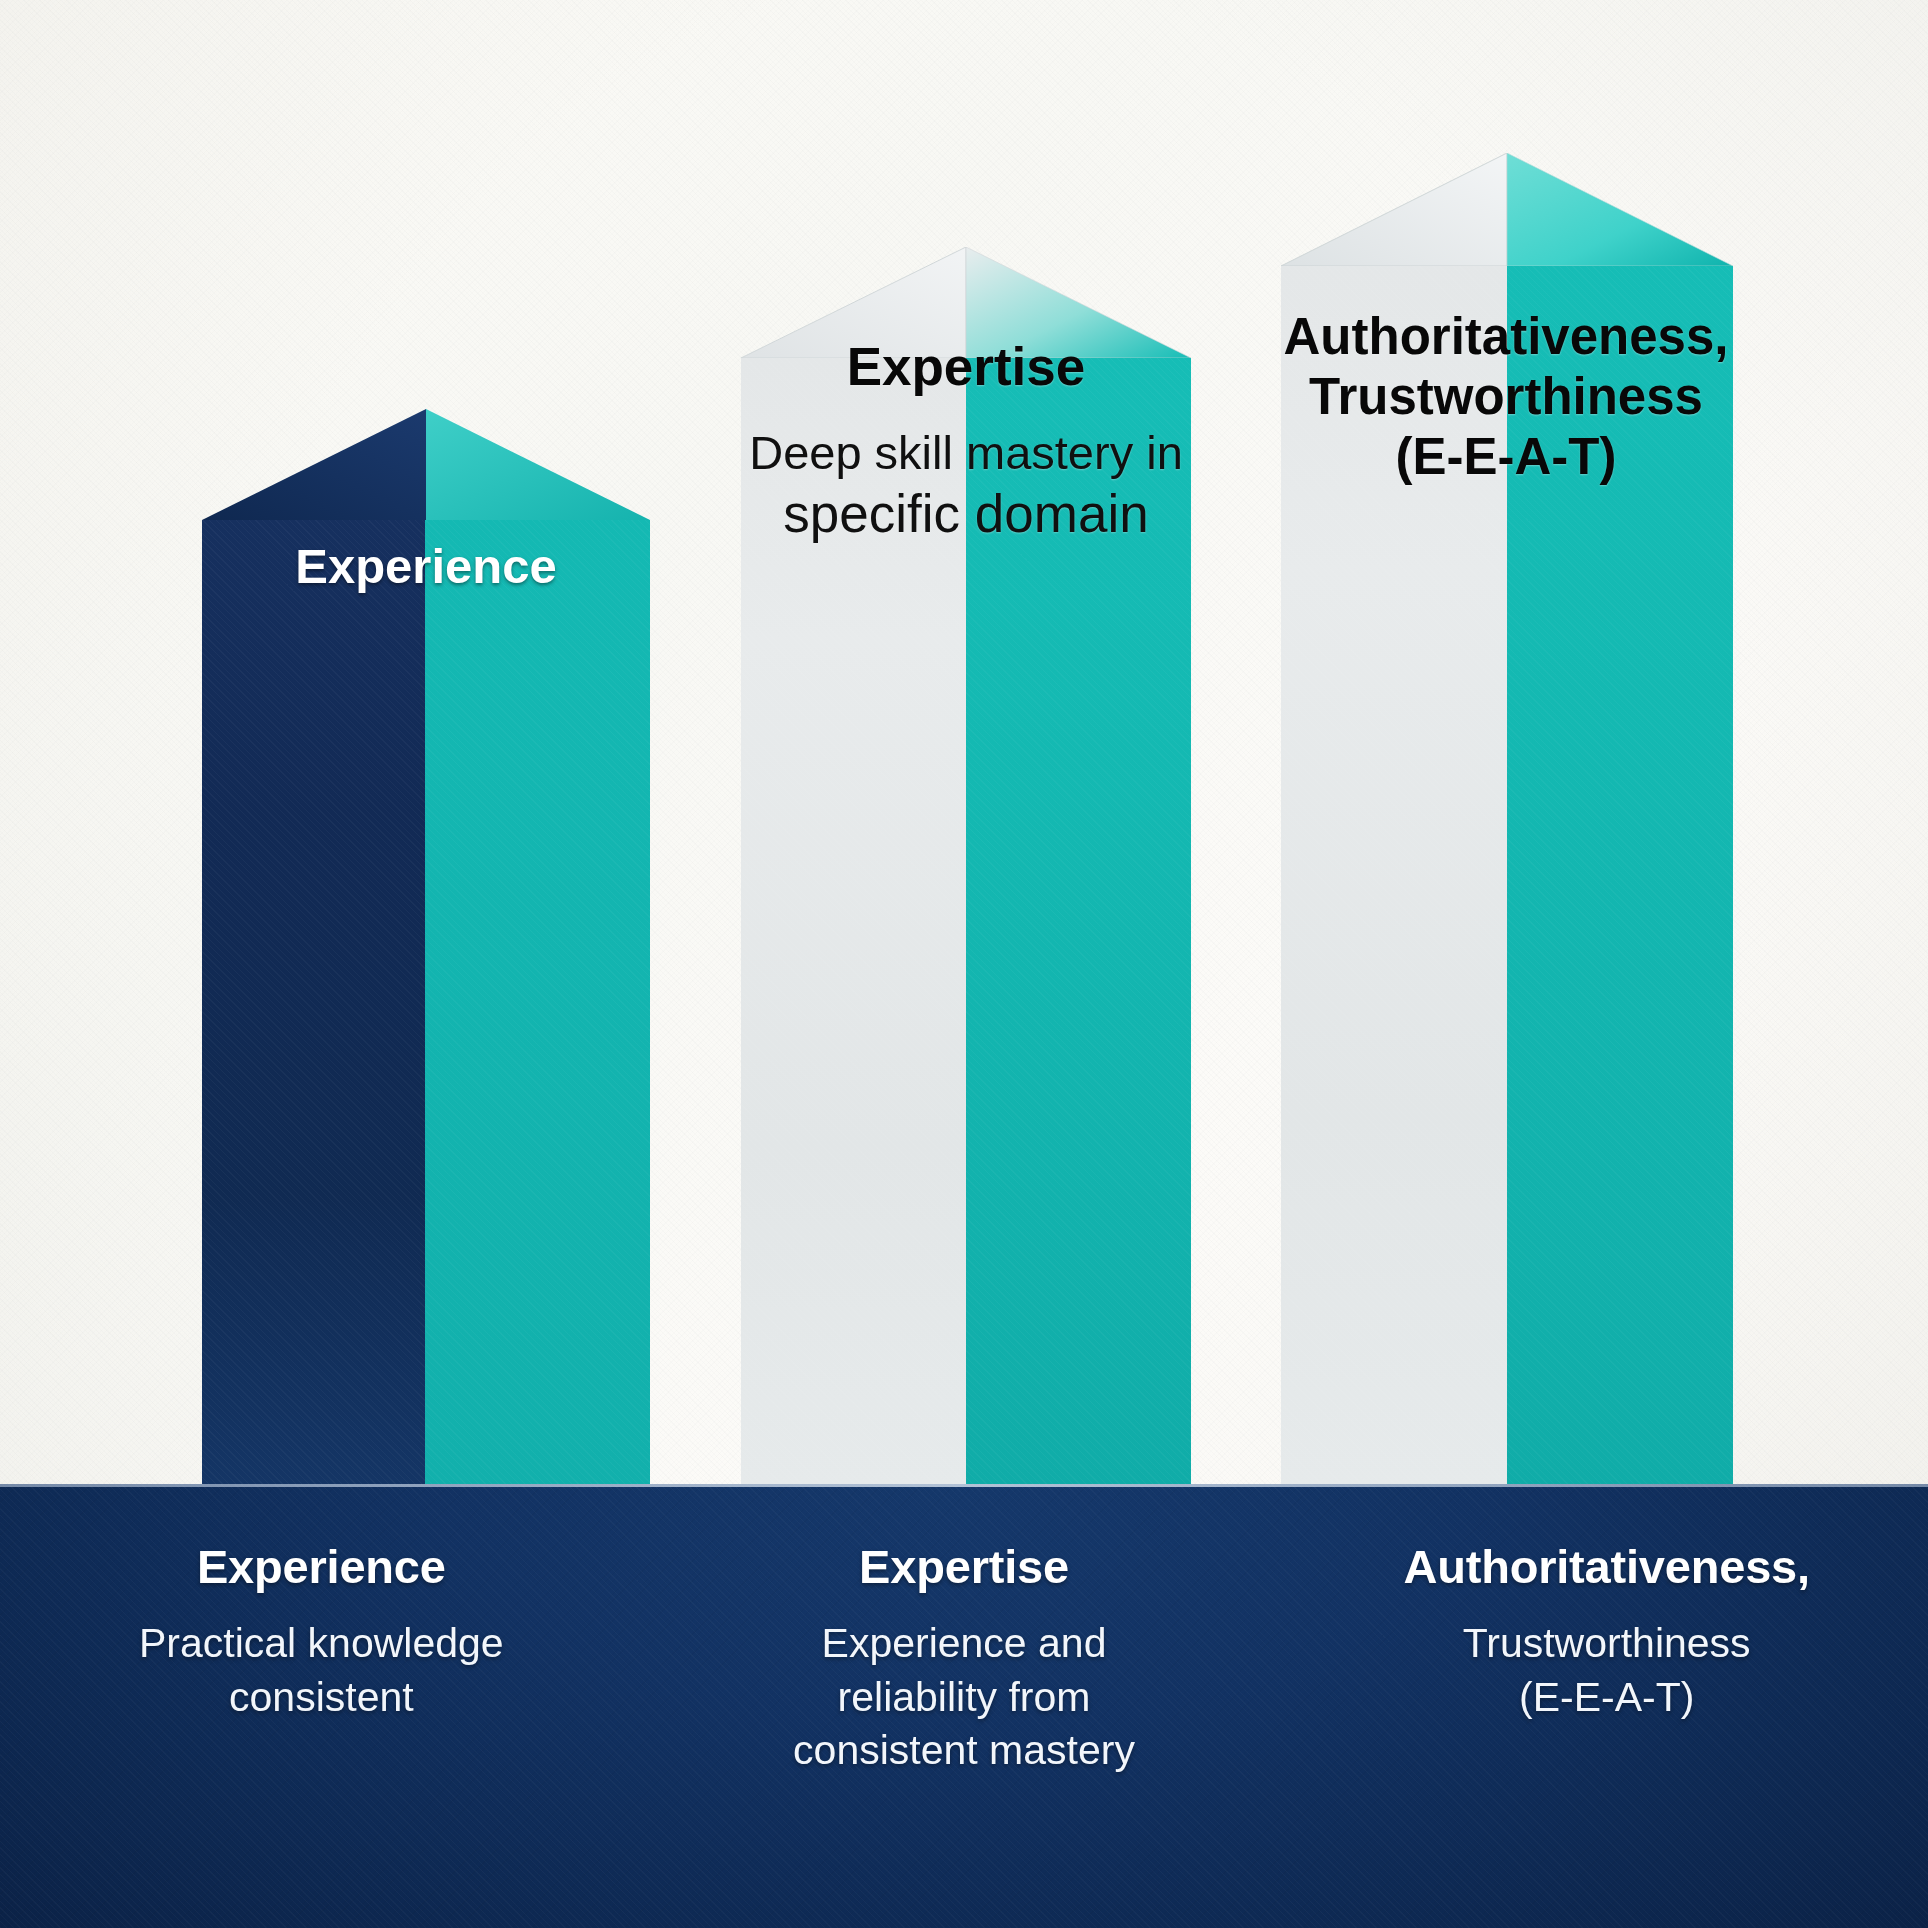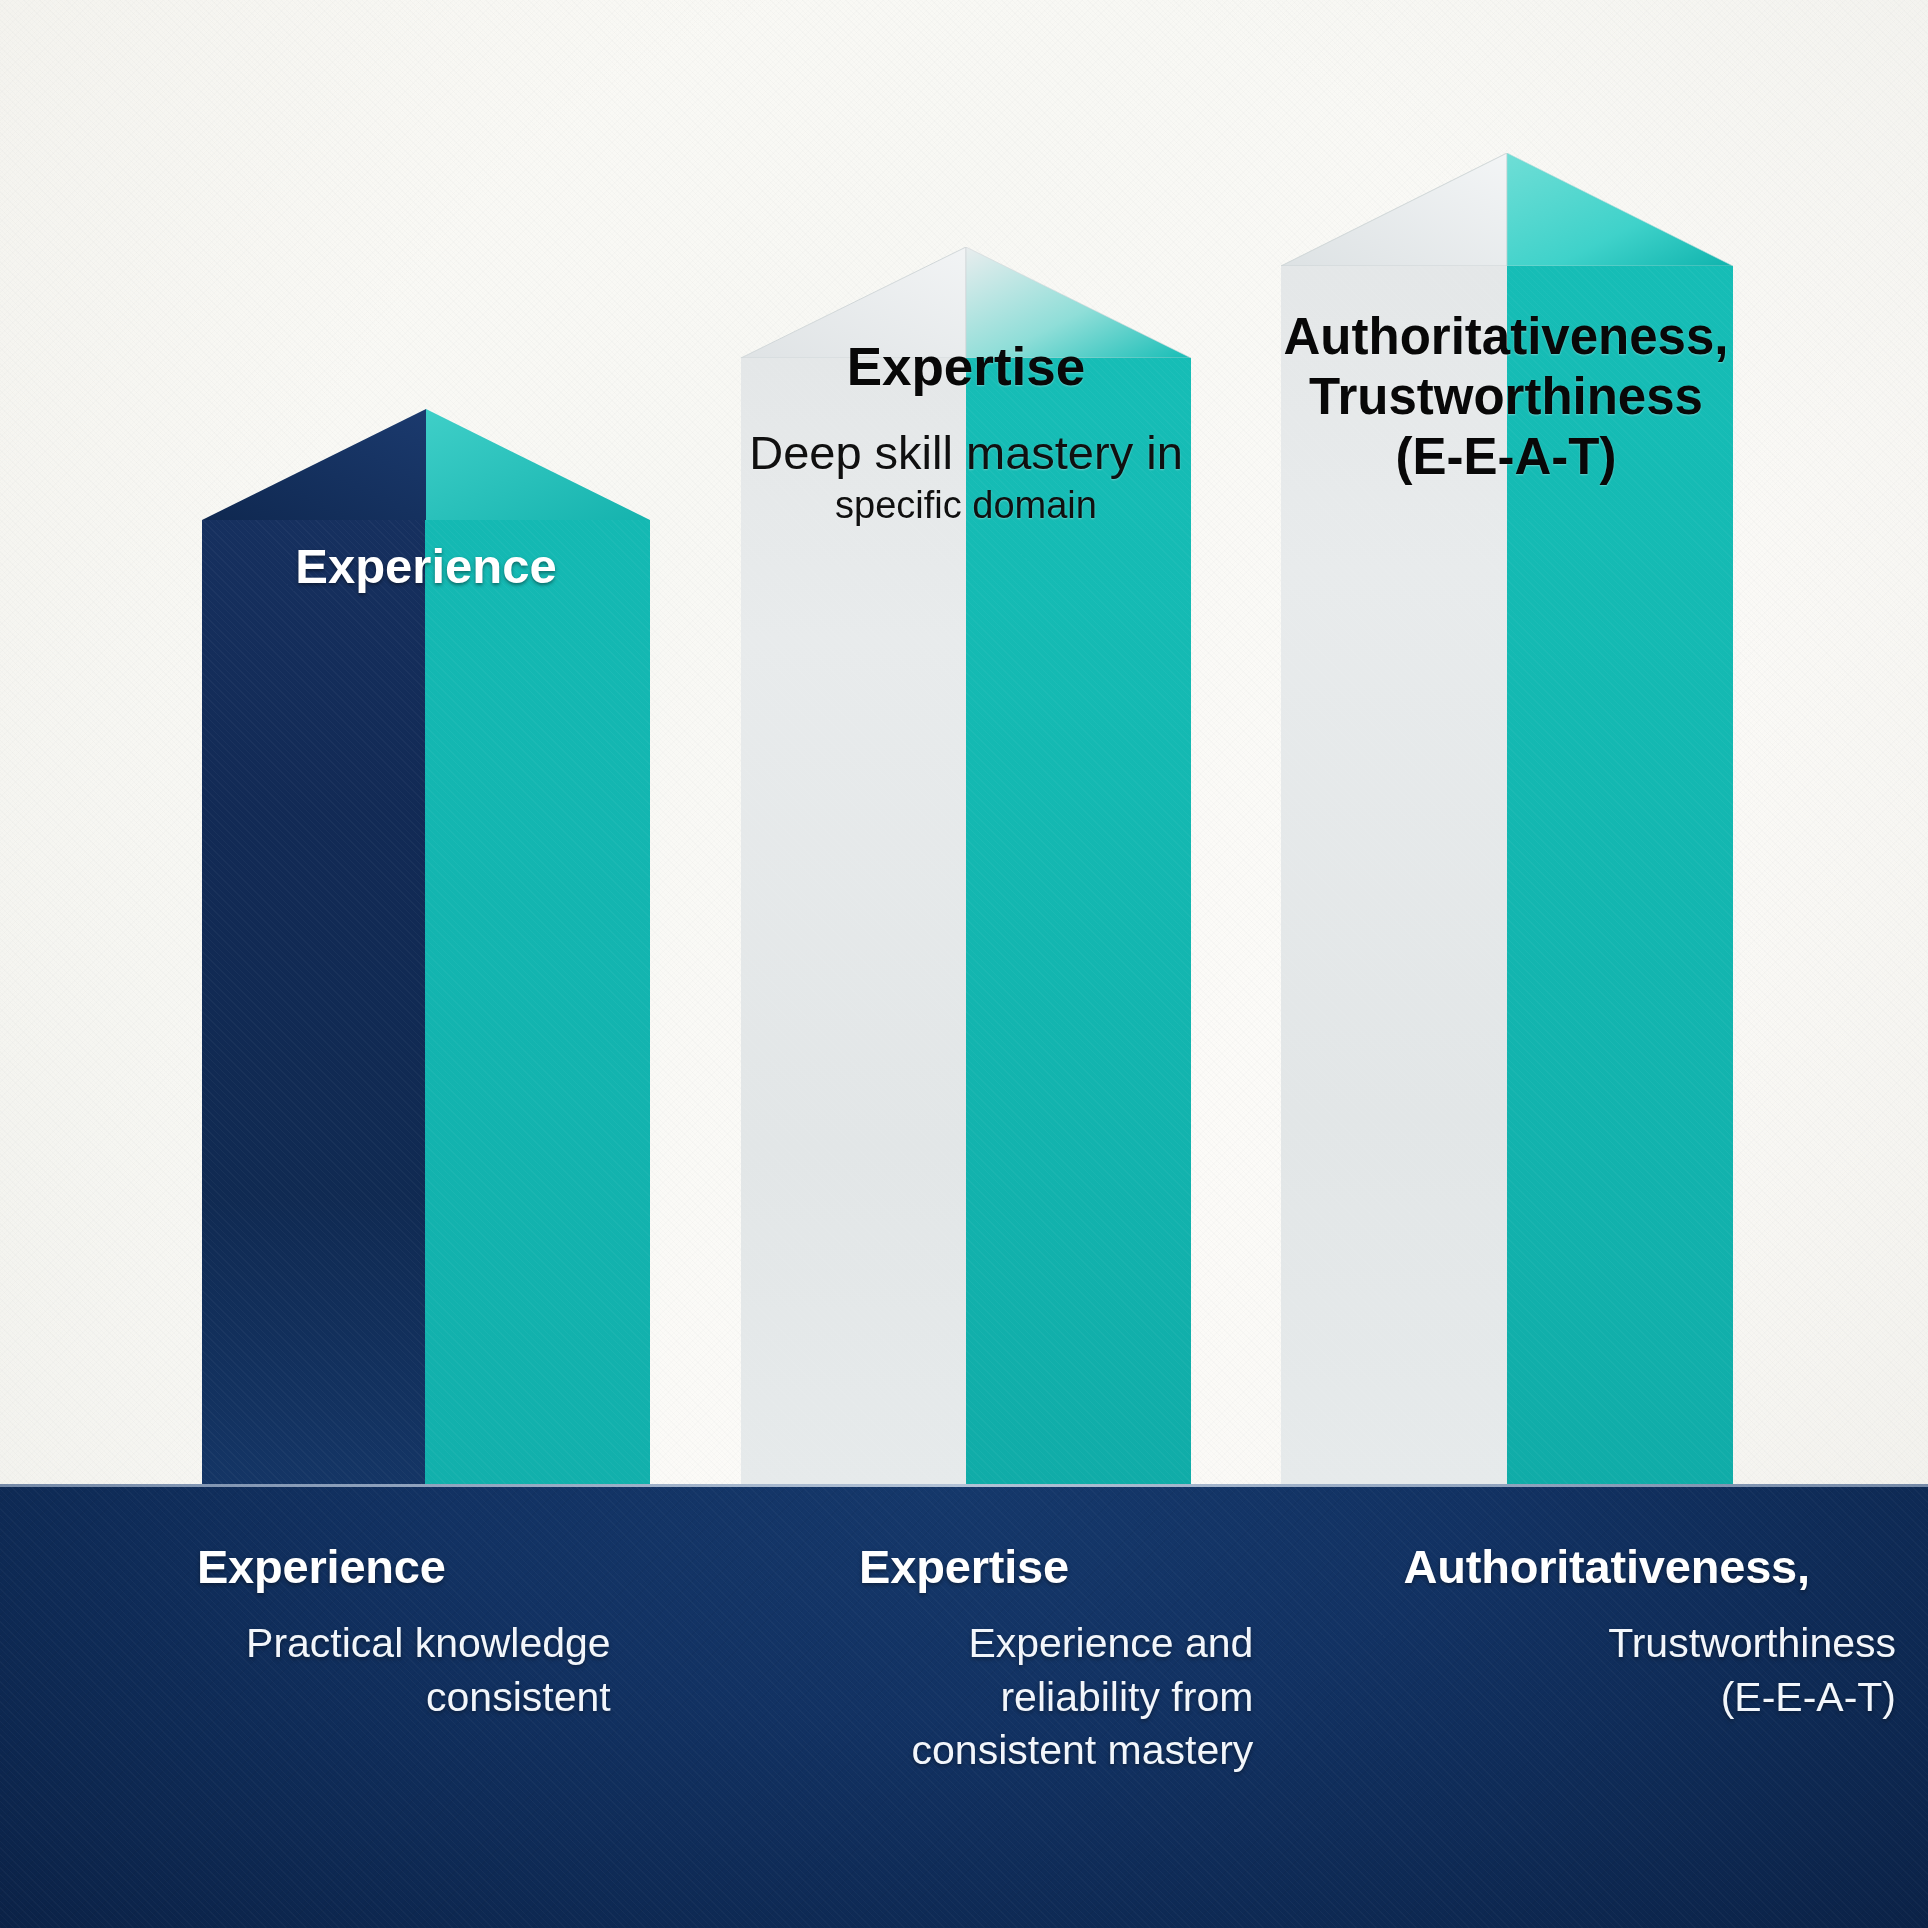--- a/index.html
+++ b/index.html
@@ -153,21 +153,20 @@
     letter-spacing: -0.2px;
     margin-bottom: 24.5px;
     text-shadow: 0 1.9px 4.7px rgba(0,0,0,0.40);
   }
   .col .c-desc {
     color: #f2f6fb;
     font-weight: normal;
     font-size: 41px;
     line-height: 1.30;
     text-shadow: 0 1.9px 4.7px rgba(0,0,0,0.38);
-    text-align: right;
   }
   .c-desc div { white-space: nowrap; }
 </style>
 </head>
 <body>
 
 <div id="canvas">
 
   <div id="grain"></div>
 
@@ -214,21 +213,21 @@
     </svg>
     <div class="body" style="top:111px; height:1126px;">
       <div class="face-left" style="width:225px;"></div>
       <div class="face-right" style="width:225px;"></div>
     </div>
   </div>
 
   <div class="on-bar" style="left:725px; top:337px; width:482px;">
     <div class="t-black" style="font-size:53px; margin-bottom:28px;">Expertise</div>
     <div class="t-black-reg" style="font-size:47px; line-height:1.22;text-align:center;">Deep skill mastery in</div>
-    <div class="t-black-reg" style="font-size:38px; line-height:1.22;">specific domain</div>
+    <div class="t-black-reg" style="font-size:53px; line-height:1.22;">specific domain</div>
   </div>
 
   <div class="bar bg" style="left:1281px; top:153px; width:452px; height:1331px;">
     <svg class="cap" viewBox="0 0 480 120" width="452" height="113" preserveAspectRatio="none">
       <defs>
         <linearGradient id="cap3L" x1="0" y1="1" x2="1" y2="0">
           <stop offset="0%" stop-color="#dde2e4"></stop>
           <stop offset="100%" stop-color="#f3f5f6"></stop>
         </linearGradient>
         <linearGradient id="cap3R" x1="0" y1="0" x2="1" y2="1">

